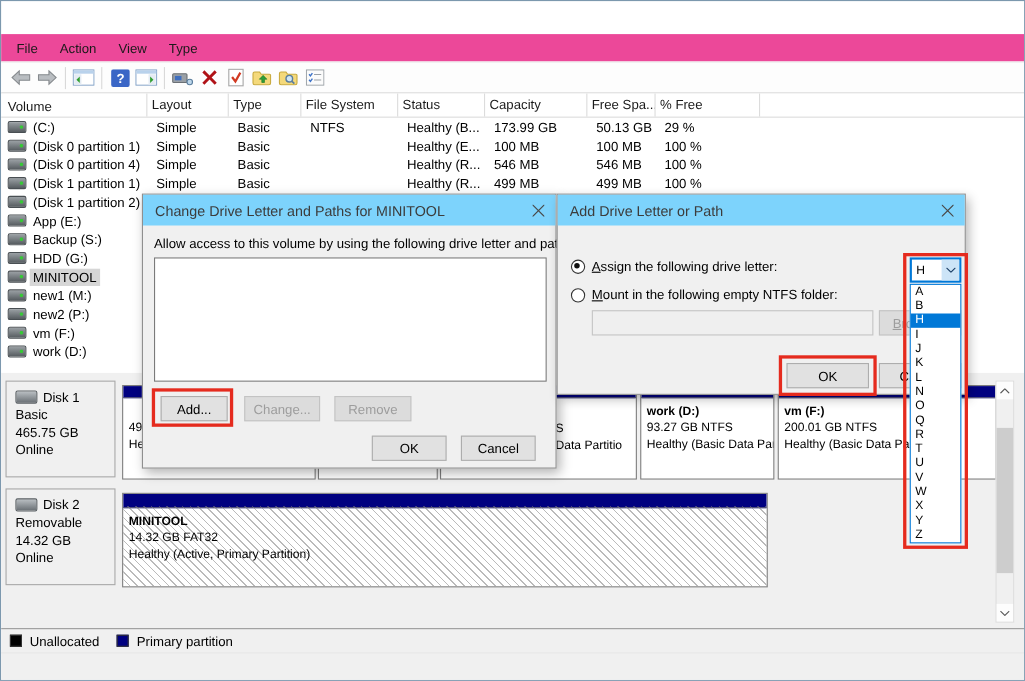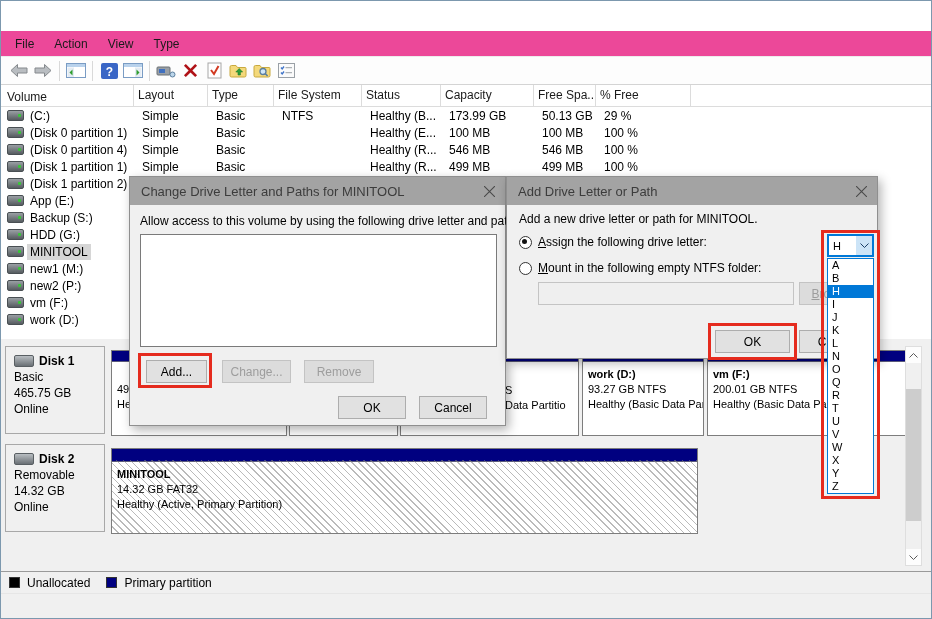--- a/index.html
+++ b/index.html
@@ -27,21 +27,21 @@
   .cell{box-sizing:border-box;padding-left:8px;white-space:nowrap;overflow:hidden;}
   .c-vol{width:133px;display:flex;align-items:center;padding-left:6px;}
   .c-layout{width:74px;} .c-type{width:66px;} .c-fs{width:88px;}
   .c-status{width:79px;} .c-cap{width:93px;} .c-free{width:62px;} .c-pfree{width:95px;}
   .vol-icon{position:relative;width:15px;height:9px;margin-right:6px;border-radius:2px;background:linear-gradient(#9aa0a4,#565c60);border:1px solid #494f53;flex:none;}
   .vol-icon::after{content:"";position:absolute;right:2px;top:3px;width:3px;height:3px;background:#37c837;border-radius:1px;}
   .trow.selected .vol-label{background:#d6d6d6;padding:1px 3px;margin-left:-3px;}
   
   #graph-pane{left:0;top:338px;width:930px;height:232px;background:#f0f0f0;}
   .diskinfo{position:absolute;left:4px;width:100px;height:88px;background:#f0f0f0;border:1px solid #a8a8a8;box-sizing:border-box;padding:6px 0 0 8px;font-size:12px;line-height:16px;color:#000;}
-  .diskname{font-weight:bold;display:flex;align-items:center;gap:5px;}
+  .diskname{font-weight:normal;display:flex;align-items:center;gap:5px;}
   .disk-icon{width:18px;height:10px;border-radius:2px;background:linear-gradient(#b9bec2,#6a7075);border:1px solid #595f63;display:inline-block;}
   .part{position:absolute;height:86px;border:1px solid #7d7d7d;box-sizing:border-box;background:#fff;overflow:hidden;}
   .pbar{height:10px;background:#000080;border-bottom:1px solid #5a5a7a;}
   .pbody{padding:5px 5px 0 5px;font-size:11px;line-height:15px;color:#000;white-space:nowrap;}
   .pname{font-weight:bold;}
   .hatched .pbody-hatch{position:absolute;left:0;top:11px;right:0;bottom:0;background:repeating-linear-gradient(45deg,rgba(130,130,130,.0) 0 4px,rgba(130,130,130,.55) 4px 5px);}
   .hatched .pbody{position:relative;}
   #p3-frag2,#p3-frag3{position:absolute;left:104px;font-size:11px;white-space:nowrap;}
   #p3-frag2{top:33px;} #p3-frag3{top:48px;}
   
@@ -50,21 +50,21 @@
   #sb-up{top:0;} #sb-down{bottom:0;}
   #sb-thumb{position:absolute;left:0;top:42px;width:15px;height:132px;background:#cdcdcd;}
   
   #legend{left:0;top:570px;width:930px;height:22px;background:#f0f0f0;border-top:1px solid #9a9a9a;box-sizing:border-box;display:flex;align-items:center;font-size:12px;color:#000;}
   .lg-sq{width:11px;height:11px;margin-left:8px;margin-right:7px;border:1px solid #333;box-sizing:border-box;}
   #statusbar{left:0;top:592px;width:930px;height:25px;background:#f0f0f0;border-top:1px solid #e6e6e6;}
   
   .dialog{position:absolute;background:#f0f0f0;border:1px solid #8f8f8f;box-shadow:3px 4px 10px rgba(0,0,0,.30);box-sizing:border-box;}
   #dlg-change{left:128px;top:175px;width:377px;height:250px;z-index:10;}
   #dlg-add{left:505px;top:175px;width:372px;height:183px;z-index:11;}
-  .dlg-title{position:absolute;left:0;top:0;right:0;height:28px;background:#a3a3a3;display:flex;align-items:center;}
+  .dlg-title{position:absolute;left:0;top:0;right:0;height:28px;background:#7dd3fc;display:flex;align-items:center;}
   .dlg-title-text{margin-left:11px;font-size:13px;color:#3c3c3c;}
   .dlg-close{position:absolute;right:0;top:0;width:32px;height:28px;display:flex;align-items:center;justify-content:center;}
   .dlg-label{position:absolute;font-size:12px;color:#000;white-space:nowrap;}
   .btn{position:absolute;height:23px;background:#e1e1e1;border:1px solid #adadad;box-sizing:border-box;font-size:12px;color:#000;display:flex;align-items:center;justify-content:center;}
   .btn.disabled{color:#9d9d9d;background:#dcdcdc;border-color:#c3c3c3;}
   
   #lst-paths{position:absolute;left:10px;top:57px;width:357px;height:113px;background:#fff;border:1px solid #7a7a7a;box-sizing:border-box;}
   #btn-add{left:16px;top:183px;width:61px;}
   #btn-chg{left:92px;top:183px;width:69px;}
   #btn-rem{left:174px;top:183px;width:70px;}
@@ -495,21 +495,20 @@
 
   <div id="dlg-add" class="dialog">
     <div class="dlg-title">
       <span class="dlg-title-text">Add Drive Letter or Path</span>
       <span class="dlg-close">
           <svg width="11" height="11">
             <path d="M0 0 L11 11 M11 0 L0 11" stroke="#4a4a4a" stroke-width="1.1"></path>
           </svg>
         </span>
     </div>
-    <div class="dlg-label">Add a new drive letter or path for MINITOOL.</div>
     <div id="radio1" class="radio-row">
       <span class="radio checked"></span>
       <span><u>A</u><span>ssign the following drive letter:</span></span>
     </div>
     <div id="radio2" class="radio-row">
       <span class="radio"></span>
       <span><u>M</u><span>ount in the following empty NTFS folder:</span></span>
     </div>
     <div id="mount-field"></div>
     <div id="btn-browse" class="btn disabled">

